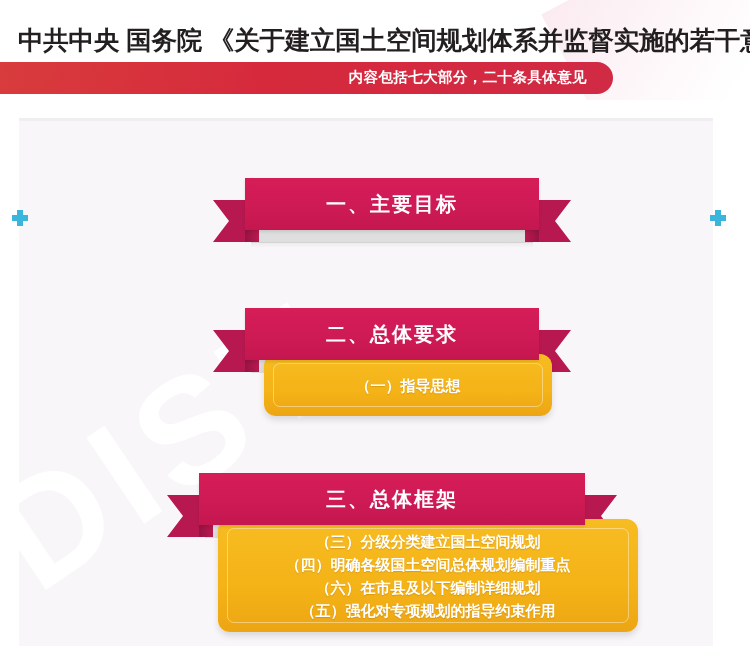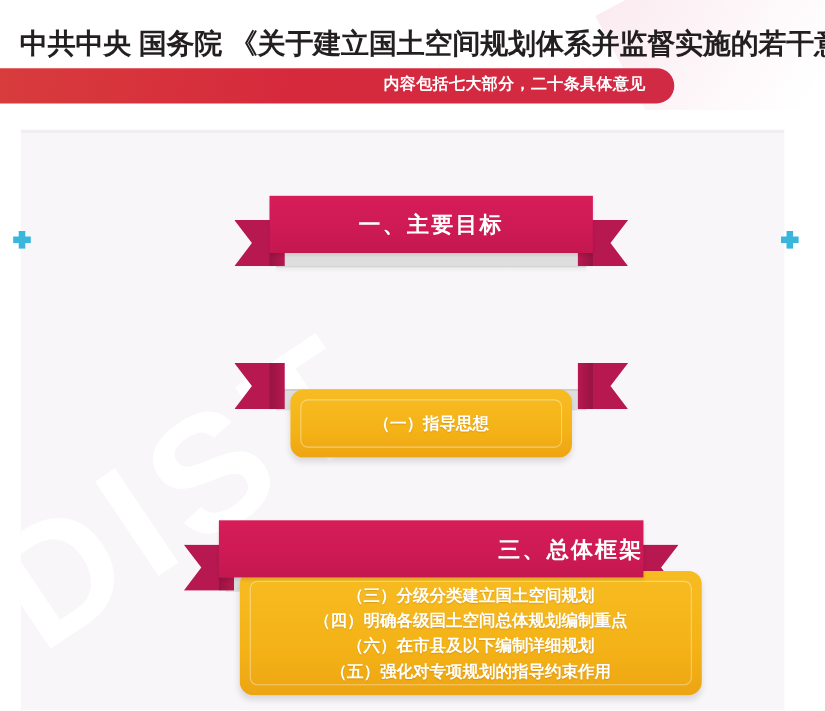--- a/index.html
+++ b/index.html
@@ -158,47 +158,50 @@
       </div>
     </div>
 
     <div class="section" id="section-2" style="left:194px;top:187px;width:358px;height:120px;">
       <div class="shelf" style="left:38px;width:282px;"></div>
       <div class="tail tail-left"></div>
       <div class="tail tail-right"></div>
       <div class="tail-fold tail-fold-left"></div>
       <div class="tail-fold tail-fold-right"></div>
 
-      <div class="sub-box" style="left:51px;top:46px;width:256px;height:62px;">
+      <div class="sub-box" style="left:51px;top:46px;width:256px;height:62px;padding-left:32px;">
         <div class="sub-box-inner"></div>
         <div class="sub-list">
           <div class="sub-item">（一）指导思想</div>
         </div>
       </div>
 
+      <div class="ribbon-bar" style="width:294px;">
+        <span class="ribbon-title">二、总体要求</span>
+      </div>
     </div>
 
     <div class="section" id="section-3" style="left:148px;top:352px;width:450px;height:170px;">
       <div class="shelf" style="left:38px;width:374px;"></div>
       <div class="tail tail-left"></div>
       <div class="tail tail-right"></div>
       <div class="tail-fold tail-fold-left"></div>
       <div class="tail-fold tail-fold-right"></div>
 
       <div class="sub-box" style="left:51px;top:46px;width:420px;height:113px;">
         <div class="sub-box-inner"></div>
         <div class="sub-list">
           <div class="sub-item">（三）分级分类建立国土空间规划</div>
           <div class="sub-item">（四）明确各级国土空间总体规划编制重点</div>
           <div class="sub-item">（六）在市县及以下编制详细规划</div>
           <div class="sub-item">（五）强化对专项规划的指导约束作用</div>
         </div>
       </div>
 
-      <div class="ribbon-bar" style="width:386px;justify-content:flex-end;">
+      <div class="ribbon-bar" style="width:386px;">
         <span class="ribbon-title">三、总体框架</span>
       </div>
     </div>
 
   </div>
 
   <div class="cross-marker" id="cross-left">
     <div class="cv"></div>
       <div class="ch"></div>
   </div>

